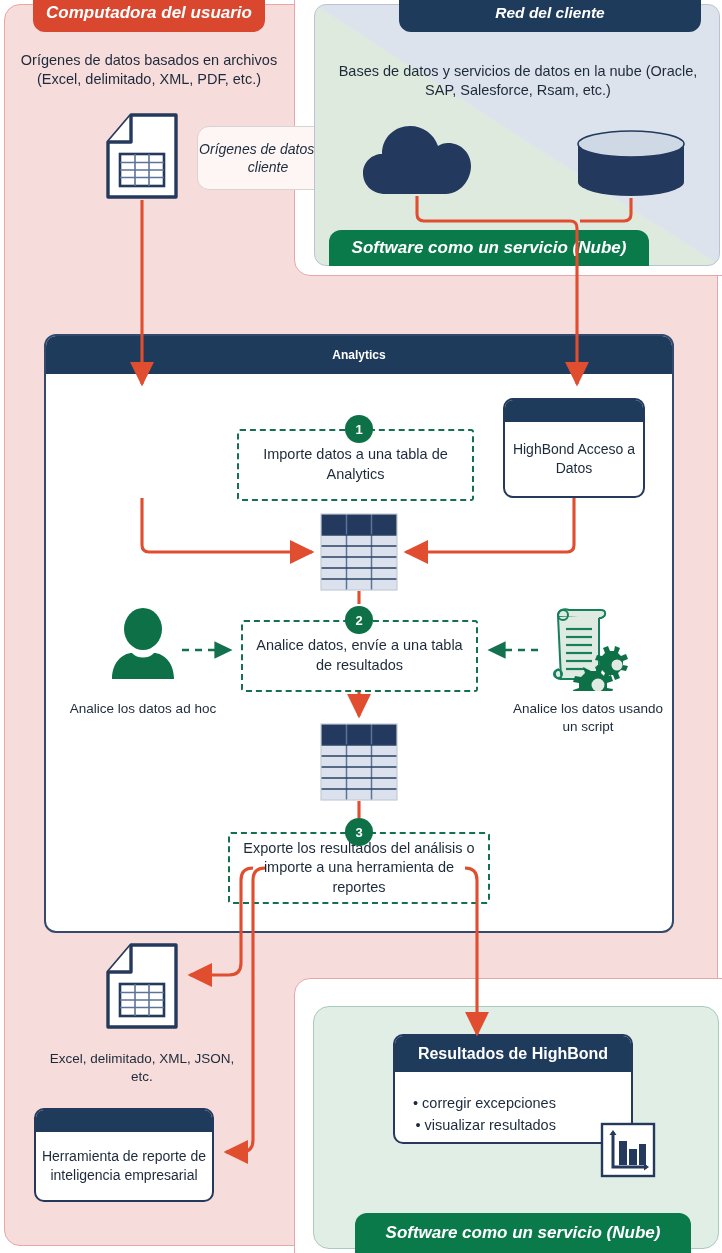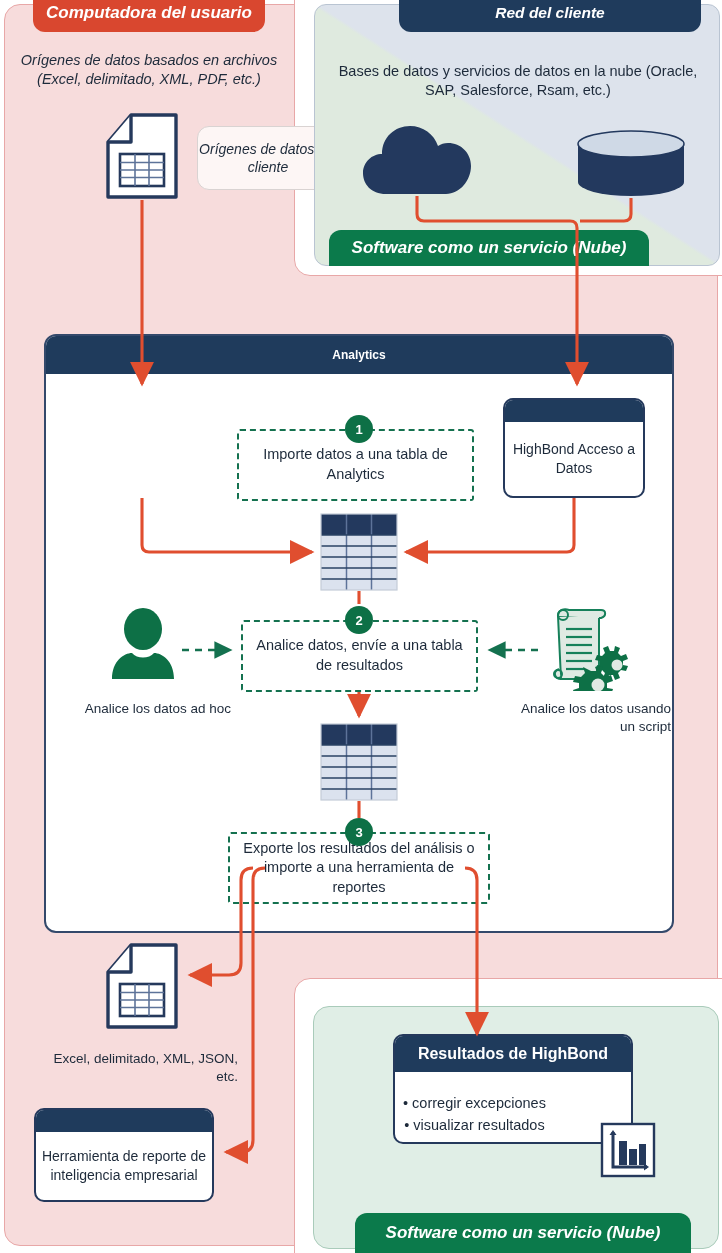--- a/index.html
+++ b/index.html
@@ -41,21 +41,21 @@
   .banner-red{background:#d9472f;border-radius:0 0 12px 12px;font-size:17px;}
   .banner-navy{background:#1f3b5c;border-radius:0 0 12px 12px;font-size:15.5px;}
   .banner-green{background:#0b7a4b;border-radius:12px 12px 0 0;font-size:17px;}
   .banner-green.bottom{border-radius:12px 12px 0 0;}
 
   
   .caption{
     color:#1d2a3a;text-align:center;line-height:1.34;
     font-size:14.5px;
   }
-  .caption.small{font-size:13.5px;text-align:right;}
+  .caption.small{font-size:13.5px;}
 
   
   .callout{
     background:#fdf6f5;border:1.2px solid #d9d3d2;border-radius:12px;
     display:flex;align-items:center;justify-content:center;
     font-style:italic;font-size:14px;color:#1d2a3a;text-align:center;
     line-height:1.3;
   }
 
   
@@ -76,21 +76,21 @@
   .win-title{background:#1f3b5c;width:100%;}
   .win-body{
     flex:1;display:flex;align-items:center;justify-content:center;
     text-align:center;color:#1d2a3a;line-height:1.35;font-size:14px;padding:2px 4px;
     box-sizing:border-box;
   }
   .win-head-label{
     background:#1f3b5c;color:#fff;font-weight:bold;font-size:16px;
     display:flex;align-items:center;justify-content:center;width:100%;
   }
-  .win-body.left{text-align:center;padding-left:8px;justify-content:flex-start;margin-top:16px;}
+  .win-body.left{text-align:right;padding-left:18px;justify-content:flex-start;margin-top:16px;}
   .bullets{margin:0;padding:0;list-style:none;font-size:14.5px;color:#1d2a3a;line-height:1.5;}
   .bullets li:before{content:"\2022  ";}
 
   
   .step-box{
     border:2.4px dashed #14714f;border-radius:3px;background:transparent;
     display:flex;align-items:center;justify-content:center;text-align:center;
     color:#1d2a3a;font-size:14.5px;line-height:1.35;box-sizing:border-box;
     padding:4px 8px;
   }
@@ -116,21 +116,21 @@
   <div class="abs pink-panel" style="left:4px;top:4px;width:714px;height:1242px;"></div>
 
   <div class="abs white-cutout" style="left:294px;top:-20px;width:446px;height:296px;"></div>
 
   <div class="abs white-cutout" style="left:294px;top:978px;width:446px;height:296px;"></div>
 
   <div class="abs banner banner-red" style="left:33px;top:-6px;width:232px;height:38px;">
     <span>Computadora del usuario</span>
   </div>
 
-  <div class="abs caption" style="left:18px;top:51px;width:262px;font-style:italic;">
+  <div class="abs caption" style="left:18px;top:51px;width:262px;">
     <span>Orígenes de datos basados en archivos (Excel, delimitado, XML, PDF, etc.)</span>
   </div>
 
   <div class="abs" style="left:105px;top:112px;">
     <svg class="icon-svg" width="74" height="88" viewBox="0 0 74 88">
       <path d="M3 30 L26 3 L71 3 L71 85 L3 85 Z" fill="#ffffff" stroke="#25395c" stroke-width="3.4" stroke-linejoin="round"></path>
       <path d="M26 3 L26 30 L3 30" fill="#ffffff" stroke="#25395c" stroke-width="3.4" stroke-linejoin="round"></path>
       <g stroke="#25395c" stroke-width="2.6" fill="#ffffff">
         <rect x="15" y="42" width="44" height="32"></rect>
       </g>

